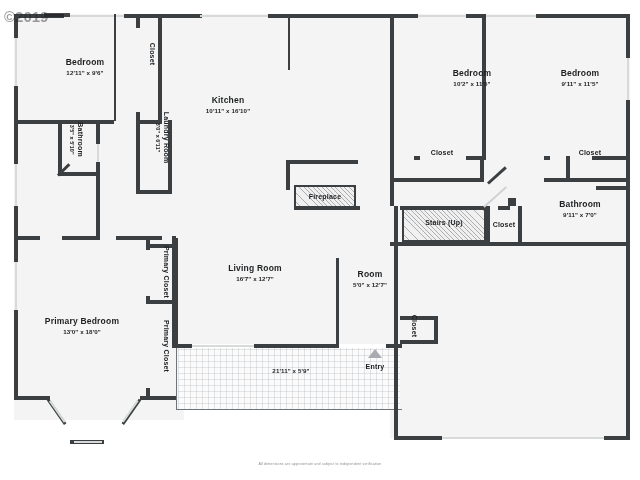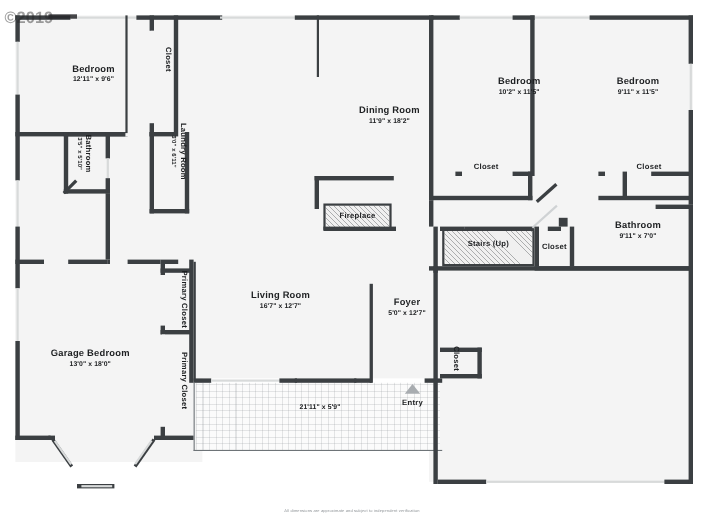--- a/index.html
+++ b/index.html
@@ -262,49 +262,49 @@
     <span class="dm">3'5" x 5'10"</span>
   </div>
 
   <div class="lbl vert sm" style="left:120px;top:130px;width:84px;transform:rotate(90deg);">
     <span class="nm">Laundry Room</span>
     <span class="dm">3'0" x 6'11"</span>
   </div>
 
 
   <div class="lbl" style="left:24px;top:317px;width:116px;">
-    <span class="nm">Garage Bedroom</span>
+    <span class="nm">Primary Bedroom</span>
     <span class="dm">13'0" x 18'0"</span>
   </div>
 
   <div class="lbl vert sm" style="left:128px;top:268px;width:76px;transform:rotate(90deg);">
     <span class="nm">Primary Closet</span>
   </div>
 
   <div class="lbl vert sm" style="left:128px;top:342px;width:76px;transform:rotate(90deg);">
     <span class="nm">Primary Closet</span>
   </div>
 
-
-  <div class="lbl" style="left:300px;top:96px;width:108px;">
-    <span class="nm">Dining Room</span>
-    <span class="dm">11'9" x 18'2"</span>
-  </div>
+  <div class="lbl" style="left:178px;top:96px;width:100px;">
+    <span class="nm">Kitchen</span>
+    <span class="dm">10'11" x 16'10"</span>
+  </div>
+
 
   <div class="lbl sm" style="left:294px;top:193px;width:62px;">
     <span class="nm">Fireplace</span>
   </div>
 
   <div class="lbl" style="left:200px;top:264px;width:110px;">
     <span class="nm">Living Room</span>
     <span class="dm">16'7" x 12'7"</span>
   </div>
 
   <div class="lbl" style="left:340px;top:270px;width:60px;">
-    <span class="nm">Foyer</span>
+    <span class="nm">Room</span>
     <span class="dm">5'0" x 12'7"</span>
   </div>
 
   <div class="lbl vert sm" style="left:390px;top:322px;width:48px;transform:rotate(90deg);">
     <span class="nm">Closet</span>
   </div>
 
   <div class="lbl" style="left:228px;top:366px;width:126px;">
     <span class="dm">21'11" x 5'9"</span>
   </div>

